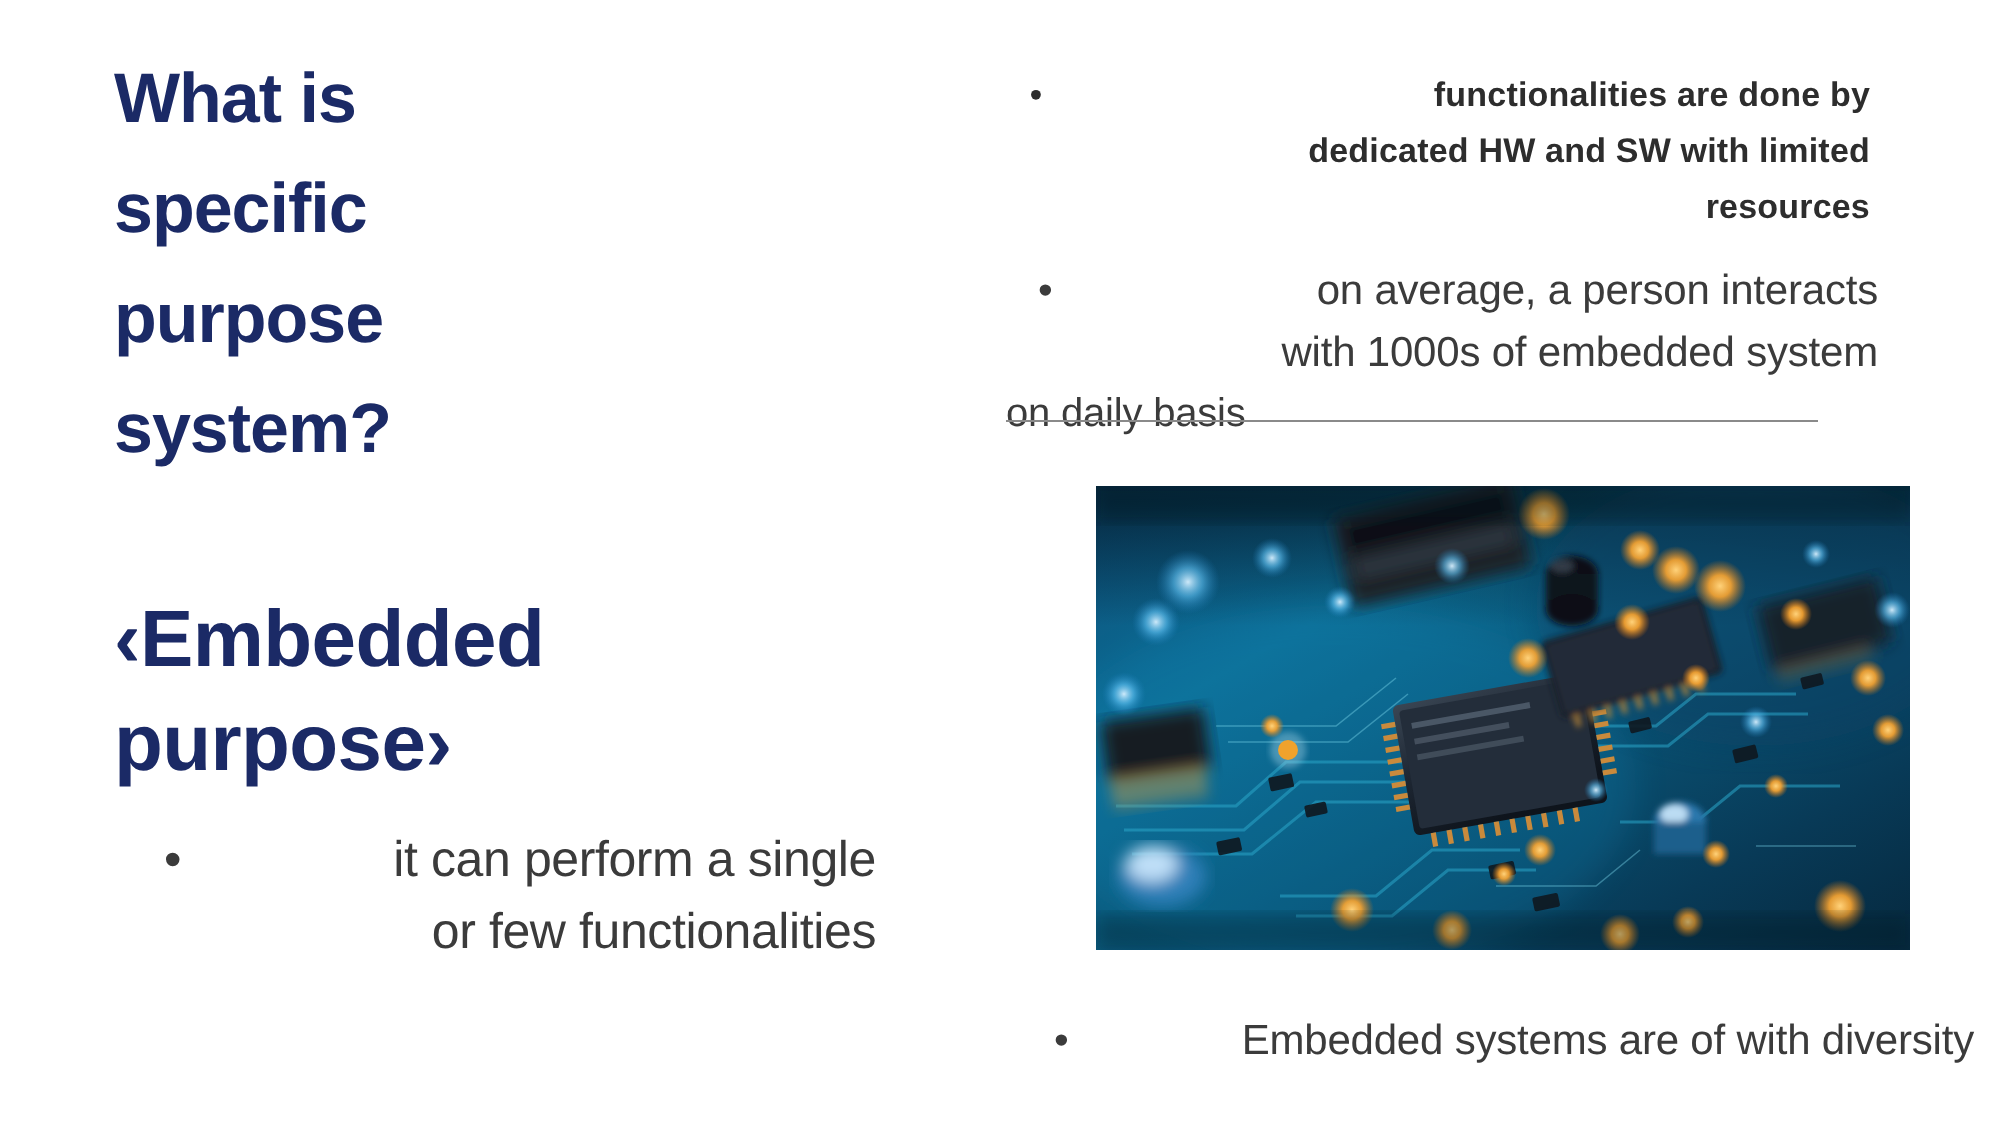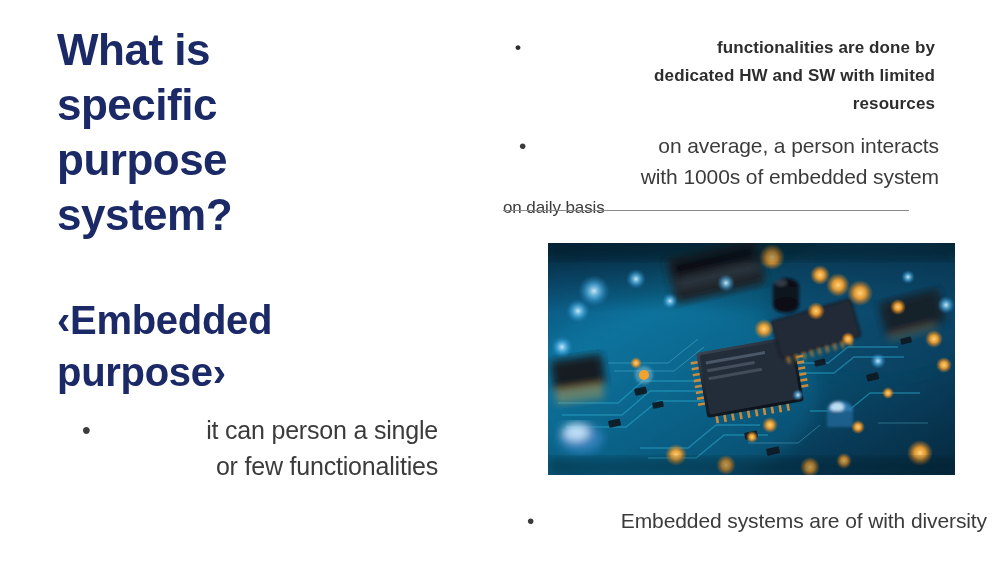--- a/index.html
+++ b/index.html
@@ -27,21 +27,21 @@
     position: absolute;
     left: 57px;
     top: 22px;
     width: 400px;
   }
 
   .slide-title {
     color: #1b2a66;
     font-family: "Liberation Sans", sans-serif;
     font-weight: bold;
-    font-size: 44px;
+    font-size: 35px;
     line-height: 55px;
     letter-spacing: -0.5px;
     margin: 0;
     white-space: pre-line;
   }
 
   .subtitle {
     position: absolute;
     left: 57px;
     top: 294px;
@@ -143,21 +143,21 @@
     top: 0px;
     font-size: 21px;
     line-height: 31px;
     color: #3b3b3b;
   }
   .hanging-tail {
     position: absolute;
     left: -16px;
     top: 62px;
     color: #3b3b3b;
-    font-size: 17px;
+    font-size: 20px;
     line-height: 31px;
     white-space: nowrap;
   }
 
   
   .divider-rule {
     position: absolute;
     left: 503px;
     top: 210px;
     width: 406px;
@@ -211,21 +211,21 @@
 specific
 purpose
 system?</h1>
 
   <h2 class="subtitle">‹Embedded
 purpose›</h2>
 
   <ul class="bullet-list left-list">
     <li class="bullet-item">
       <span class="bullet-dot">•</span>
-      <span class="bullet-text">it can person a single
+      <span class="bullet-text">it can perform a single
 or few functionalities</span>
     </li>
   </ul>
 
   <ul class="bullet-list right-bold-list">
     <li class="bullet-item">
       <span class="bullet-dot">•</span>
       <span class="bullet-text">functionalities are done by
 dedicated HW and SW with limited
 resources</span>

